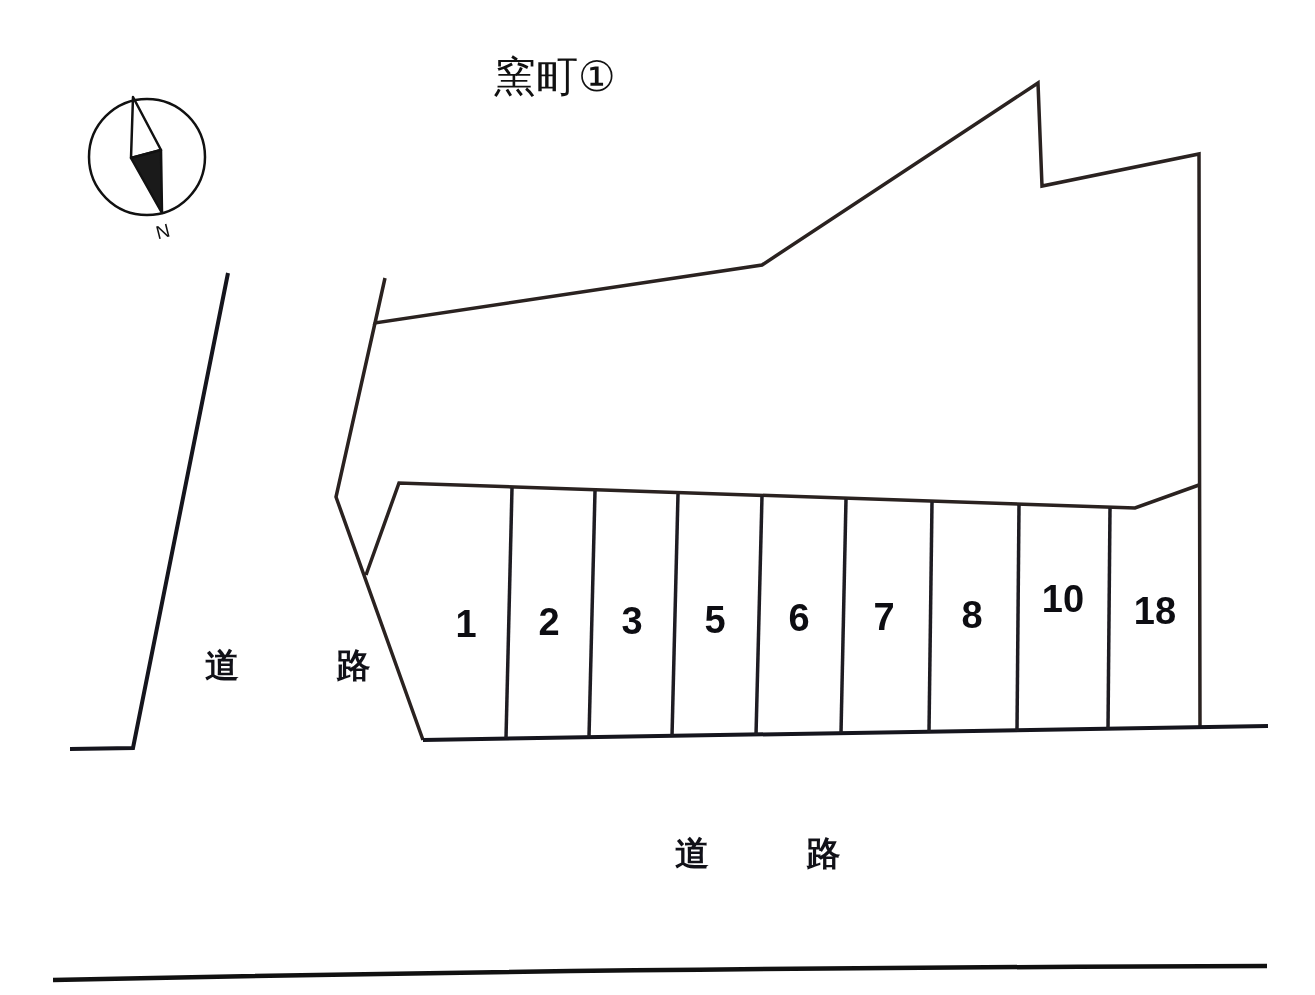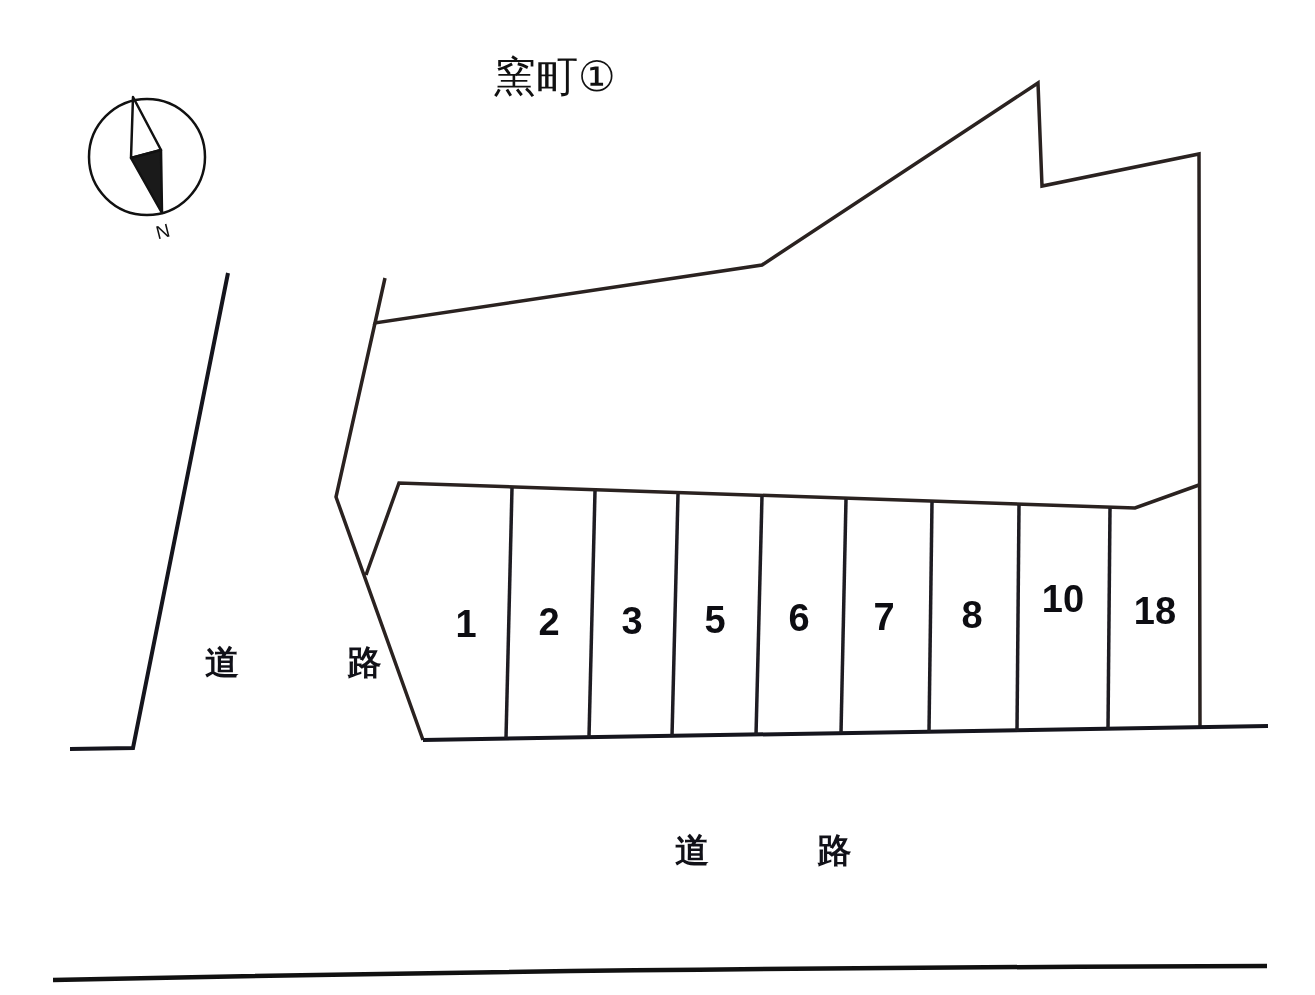--- a/index.html
+++ b/index.html
@@ -27,21 +27,21 @@
       top: 56px;
       font-family: "DejaVu Sans", sans-serif;
       font-size: 42px;
       color: #111111;
       letter-spacing: 0px;
       line-height: 1;
       white-space: nowrap;
     }
     .road-label {
       position: absolute;
-      font-family: Liberation Mono, monospace;
+      font-family: Liberation Sans, sans-serif;
       font-weight: bold;
       font-size: 34px;
       color: #111118;
       line-height: 1;
       white-space: nowrap;
       letter-spacing: 44px;
     }
     .road-left { left: 205px; top: 648px; }
     .road-bottom { left: 675px; top: 836px; }
     .lot-label {

